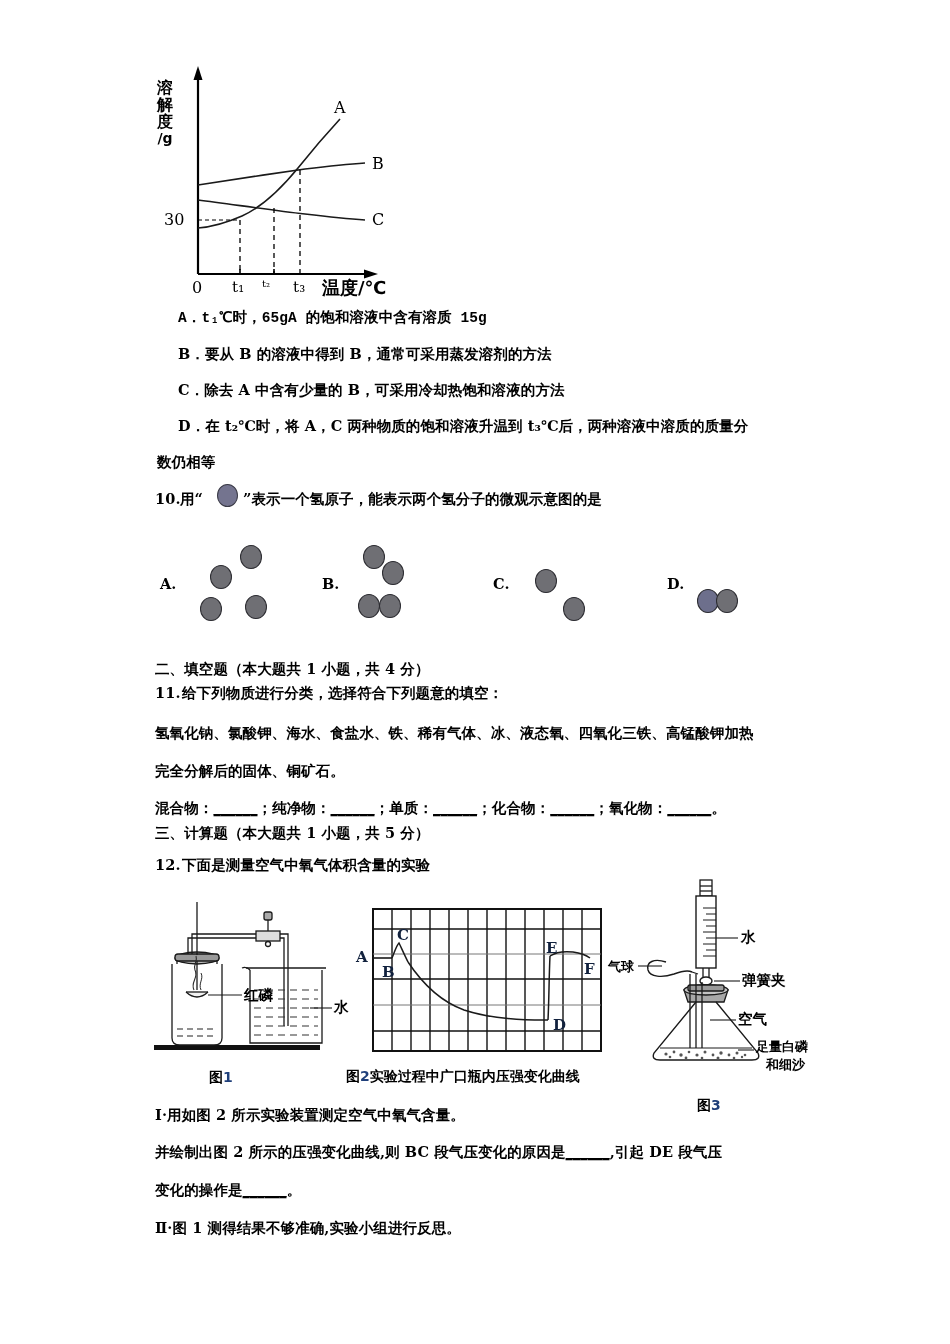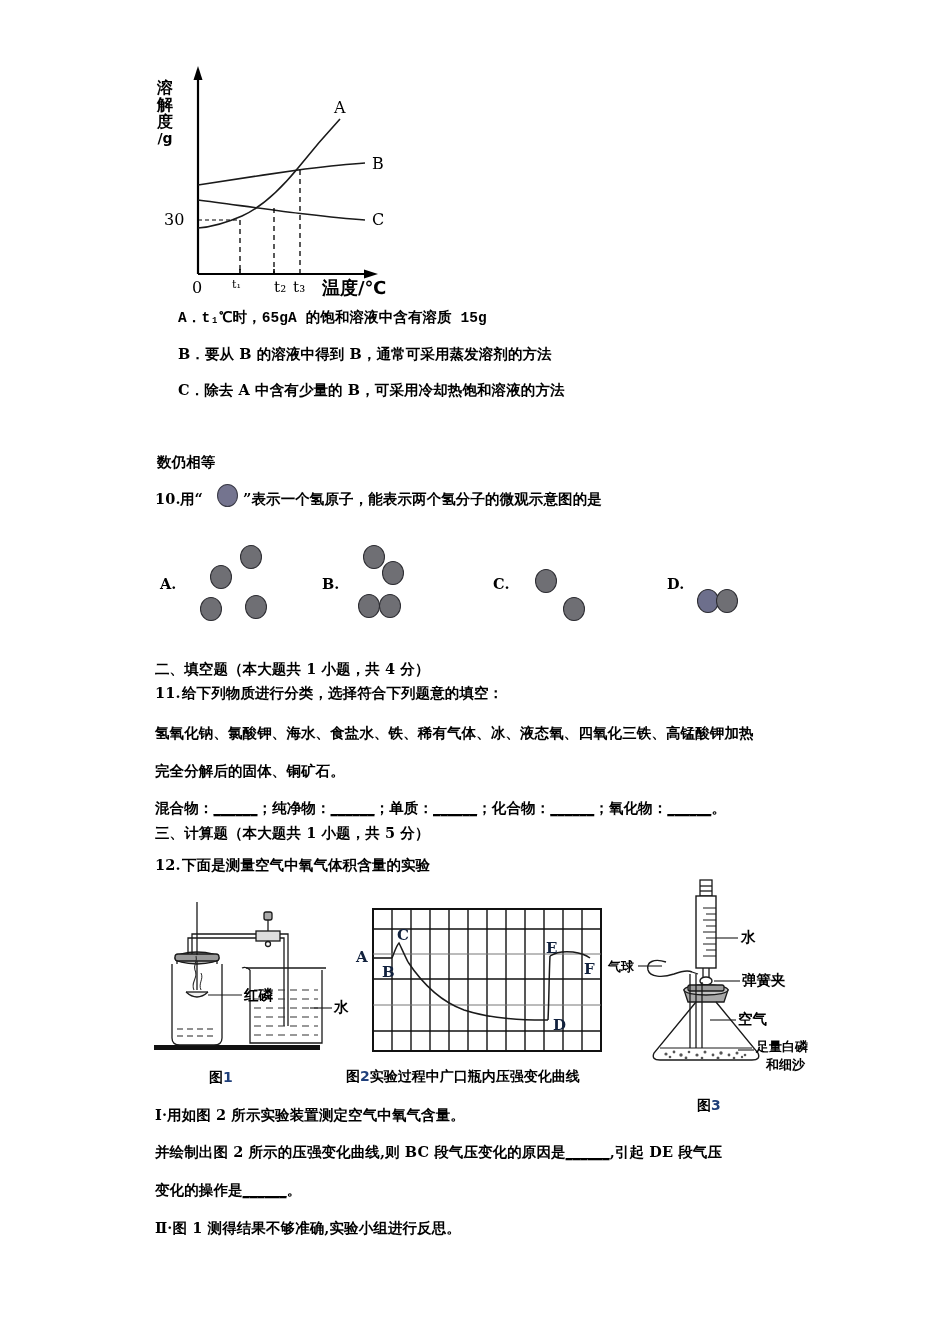--- a/index.html
+++ b/index.html
@@ -141,29 +141,30 @@
       <div class="axis-cn" style="font-size:14px;">/g</div>
     </div>
 
     <div class="line" style="left:14px;top:148px;font-size:16px;font-weight:normal;">30</div>
 
     <div class="line" style="left:184px;top:36px;font-size:16px;font-weight:normal;">A</div>
     <div class="line" style="left:222px;top:92px;font-size:16px;font-weight:normal;">B</div>
     <div class="line" style="left:222px;top:148px;font-size:16px;font-weight:normal;">C</div>
 
     <div class="line" style="left:42px;top:216px;font-size:16px;font-weight:normal;">0</div>
-    <div class="line" style="left:82px;top:216px;font-size:11px;font-weight:normal;">t₁</div>
-    <div class="line" style="left:124px;top:216px;font-size:15px;font-weight:normal;">t₂</div>
+    <div class="line" style="left:82px;top:216px;font-size:15px;font-weight:normal;">t₁</div>
+    <div class="line" style="left:112px;top:216px;font-size:10px;font-weight:normal;">t₂</div>
     <div class="line" style="left:143px;top:216px;font-size:15px;font-weight:normal;">t₃</div>
     <div class="axis-cn" style="position:absolute;left:172px;top:214px;font-size:18px;">温度/℃</div>
   </div>
 
   <div class="line" style="left:178px;top:310px;font-family:Liberation Mono, monospace;">A．t₁℃时，65gA 的饱和溶液中含有溶质 15g</div>
   <div class="line" style="left:178px;top:345px;">B．要从 B 的溶液中得到 B，通常可采用蒸发溶剂的方法</div>
   <div class="line" style="left:178px;top:381px;">C．除去 A 中含有少量的 B，可采用冷却热饱和溶液的方法</div>
+  <div class="line" style="left:178px;top:417px;">D．在 t₂℃时，将 A，C 两种物质的饱和溶液升温到 t₃℃后，两种溶液中溶质的质量分</div>
   <div class="line" style="left:157px;top:453px;">数仍相等</div>
 
   <div class="line" style="left:155px;top:490px;">10.</div>
   <div class="line" style="left:180px;top:490px;">用“</div>
   <div class="inline-circle" style="left:217px;top:484px;"></div>
   <div class="line" style="left:243px;top:490px;">”表示一个氢原子，能表示两个氢分子的微观示意图的是</div>
 
   <div class="line" style="left:160px;top:575px;">A.</div>
   <div class="mol-circle" style="left:210px;top:565px;width:22px;height:24px;"></div>
   <div class="mol-circle" style="left:240px;top:545px;width:22px;height:24px;"></div>

